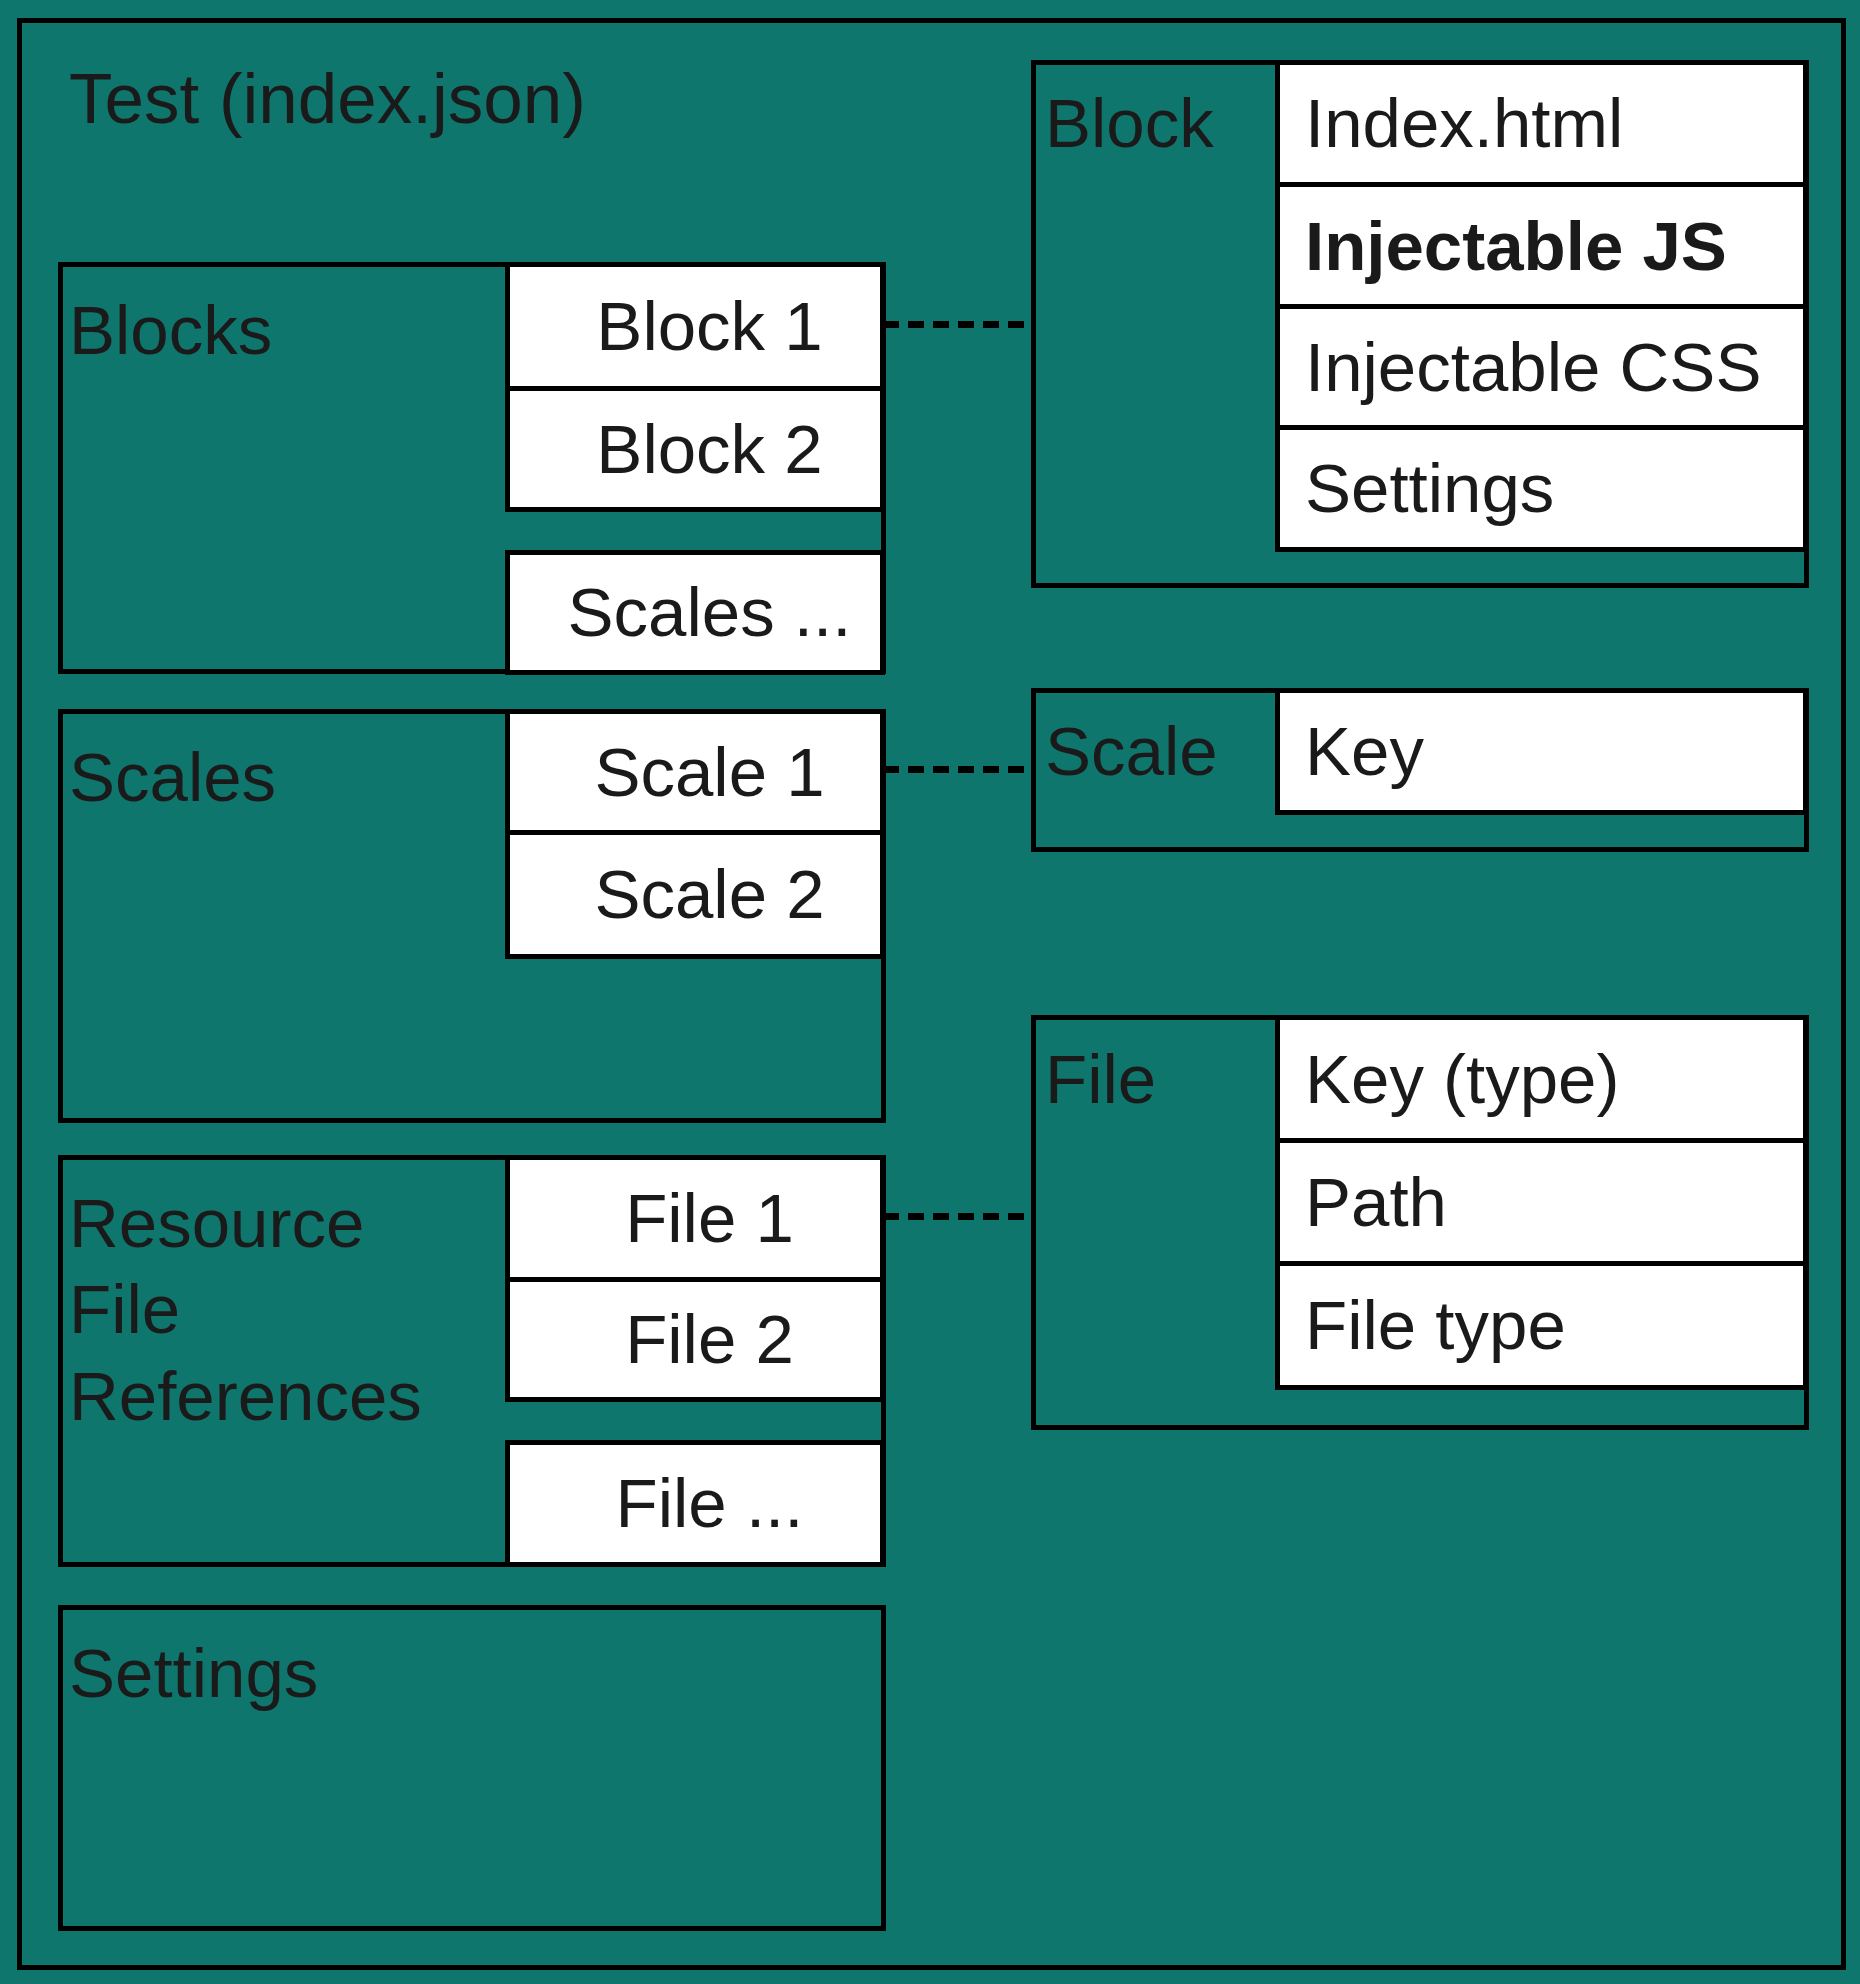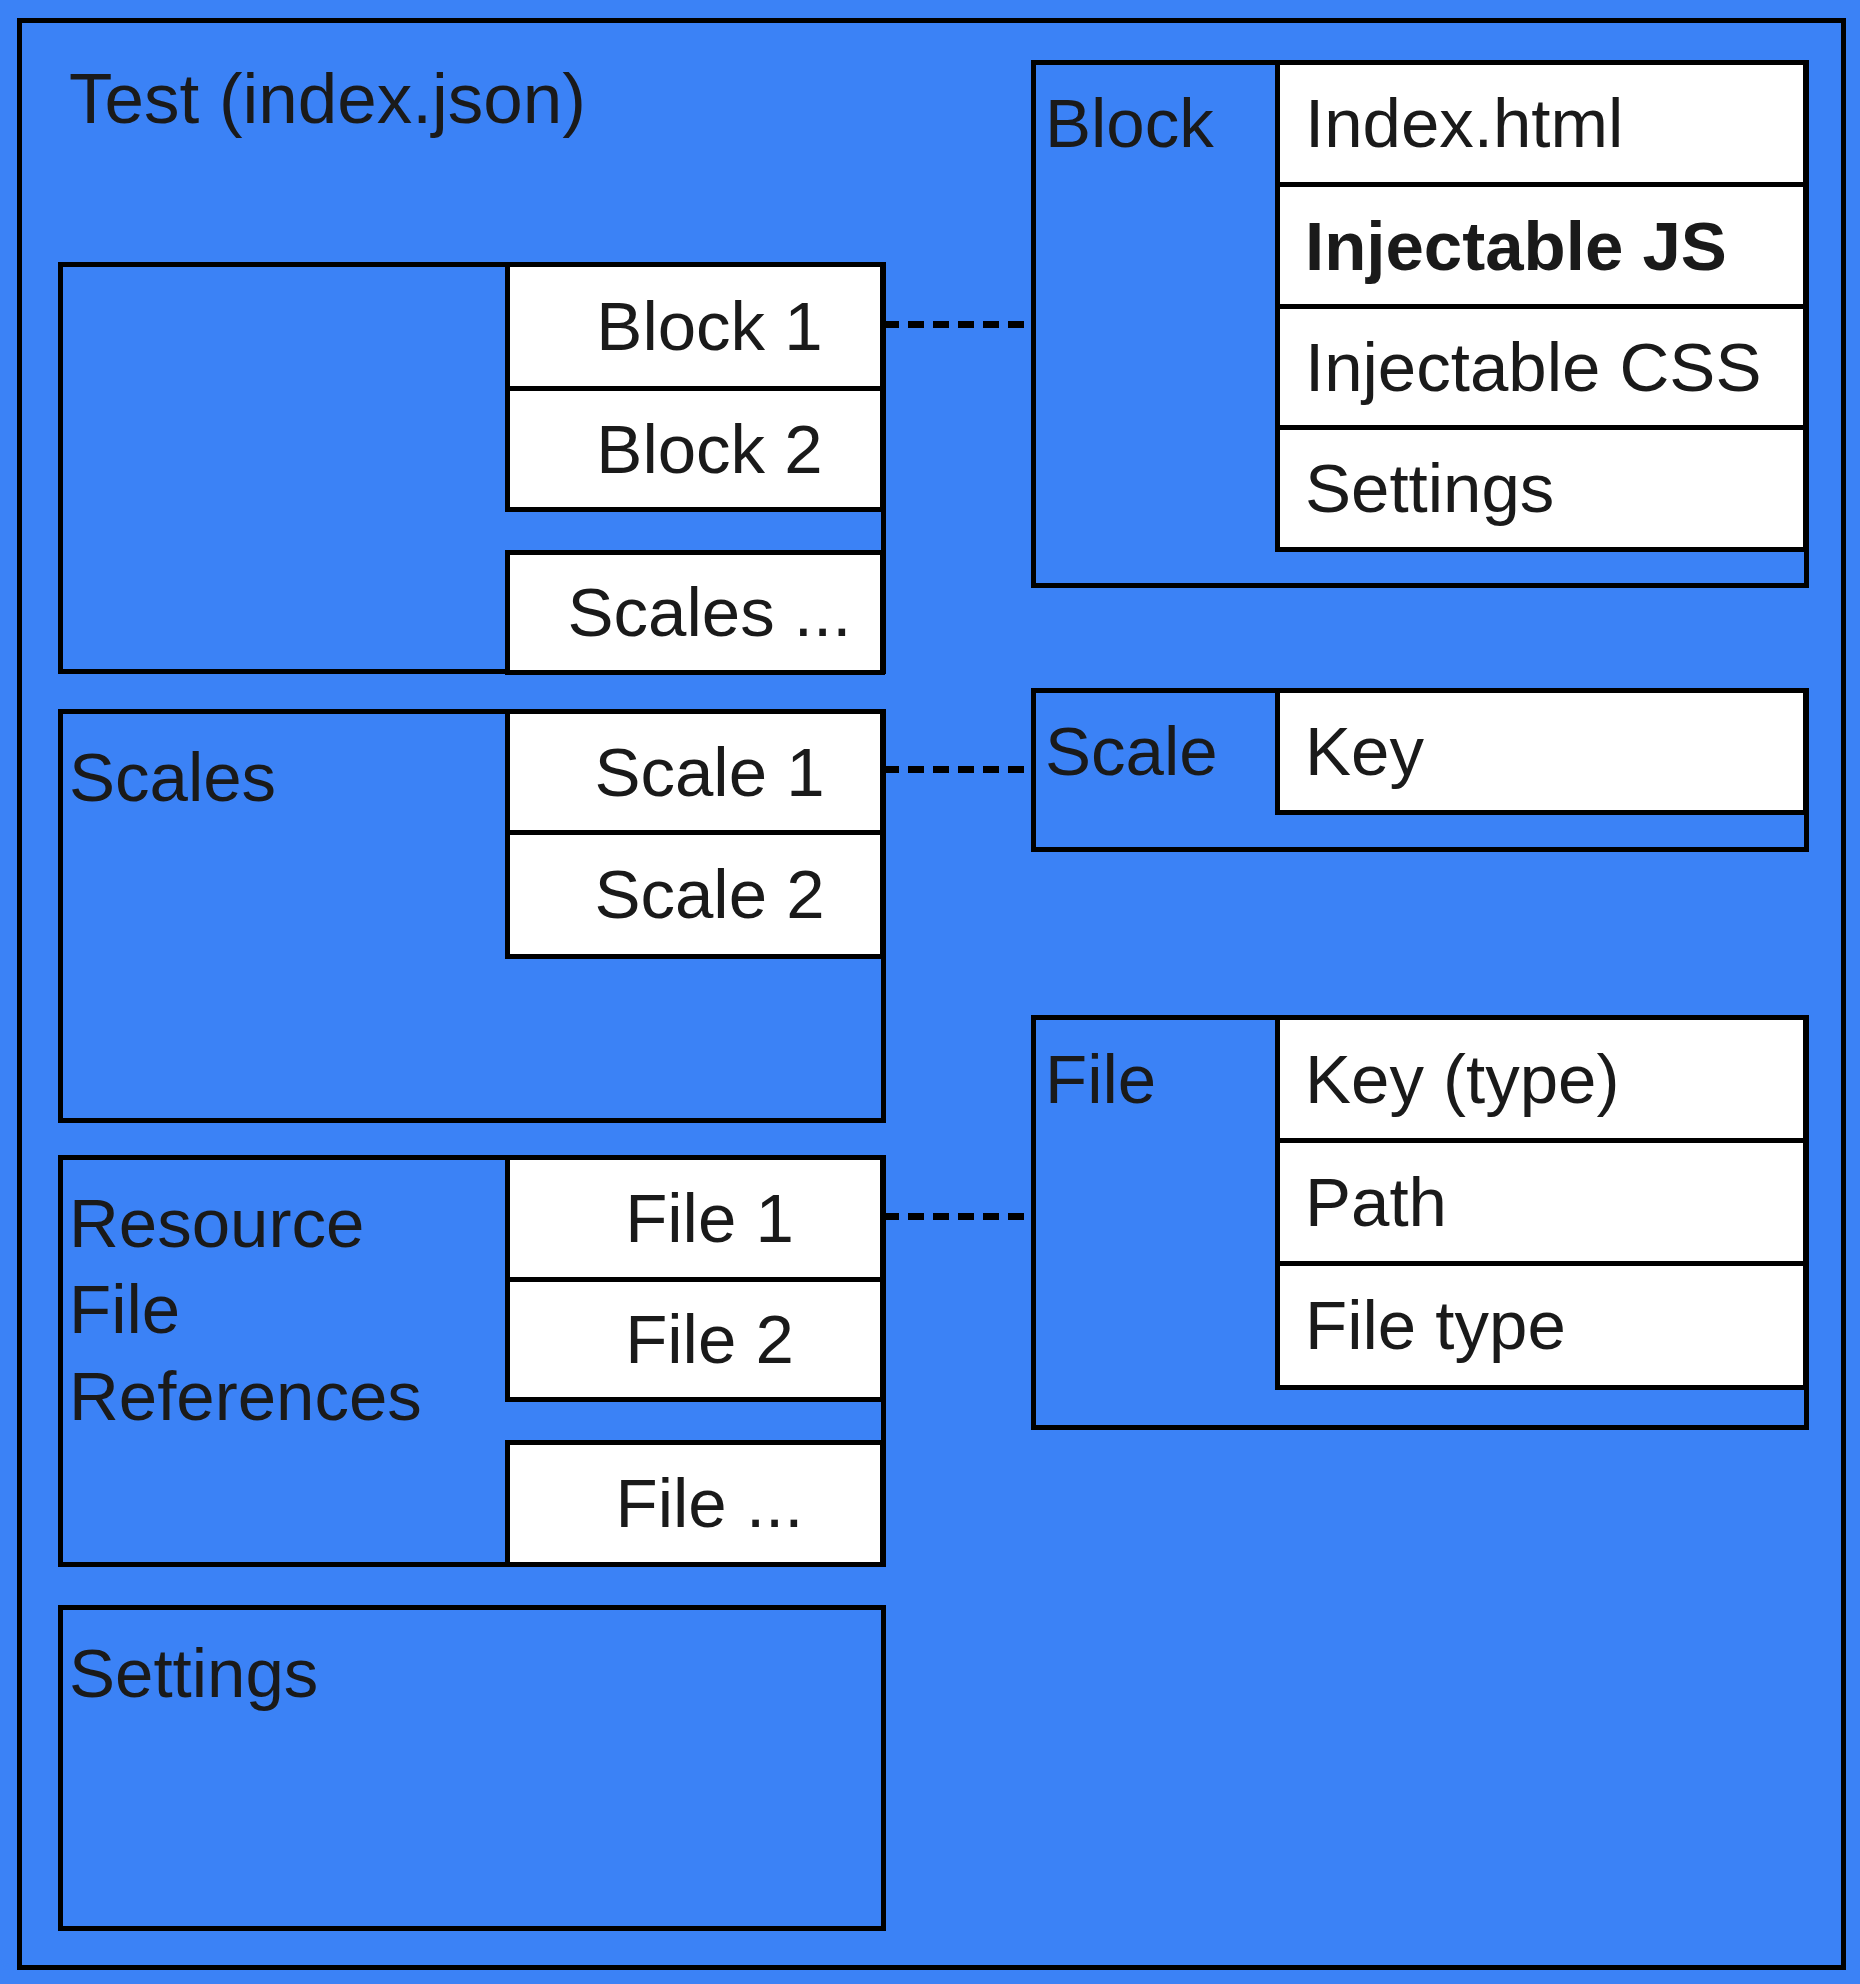--- a/index.html
+++ b/index.html
@@ -4,21 +4,21 @@
 <style>
   html, body {
     margin: 0;
     padding: 0;
     background: #ffffff;
   }
   .canvas {
     position: relative;
     width: 1860px;
     height: 1985px;
-    background: #3b82f6;
+    background: #0f766e;
     font-family: "Liberation Sans", sans-serif;
     color: #1a1a1a;
     overflow: hidden;
   }
   .frame {
     position: absolute;
     border: 5.8px solid #000000;
     background: transparent;
     box-sizing: border-box;
   }
@@ -148,20 +148,21 @@
 </style>
 </head>
 <body>
 
 <div class="canvas">
 
   <div class="frame page-frame"></div>
   <div class="title">Test (index.json)</div>
 
   <div class="lbox lbox-blocks"></div>
+  <div class="group-label lbl-blocks">Blocks</div>
   <div class="lcell c-b1">Block 1</div>
   <div class="lcell c-b2">Block 2</div>
   <div class="lcell c-b3">Scales ...</div>
 
   <div class="lbox lbox-scales"></div>
   <div class="group-label lbl-scales">Scales</div>
   <div class="lcell c-s1">Scale 1</div>
   <div class="lcell c-s2">Scale 2</div>
 
   <div class="lbox lbox-rfr"></div>

